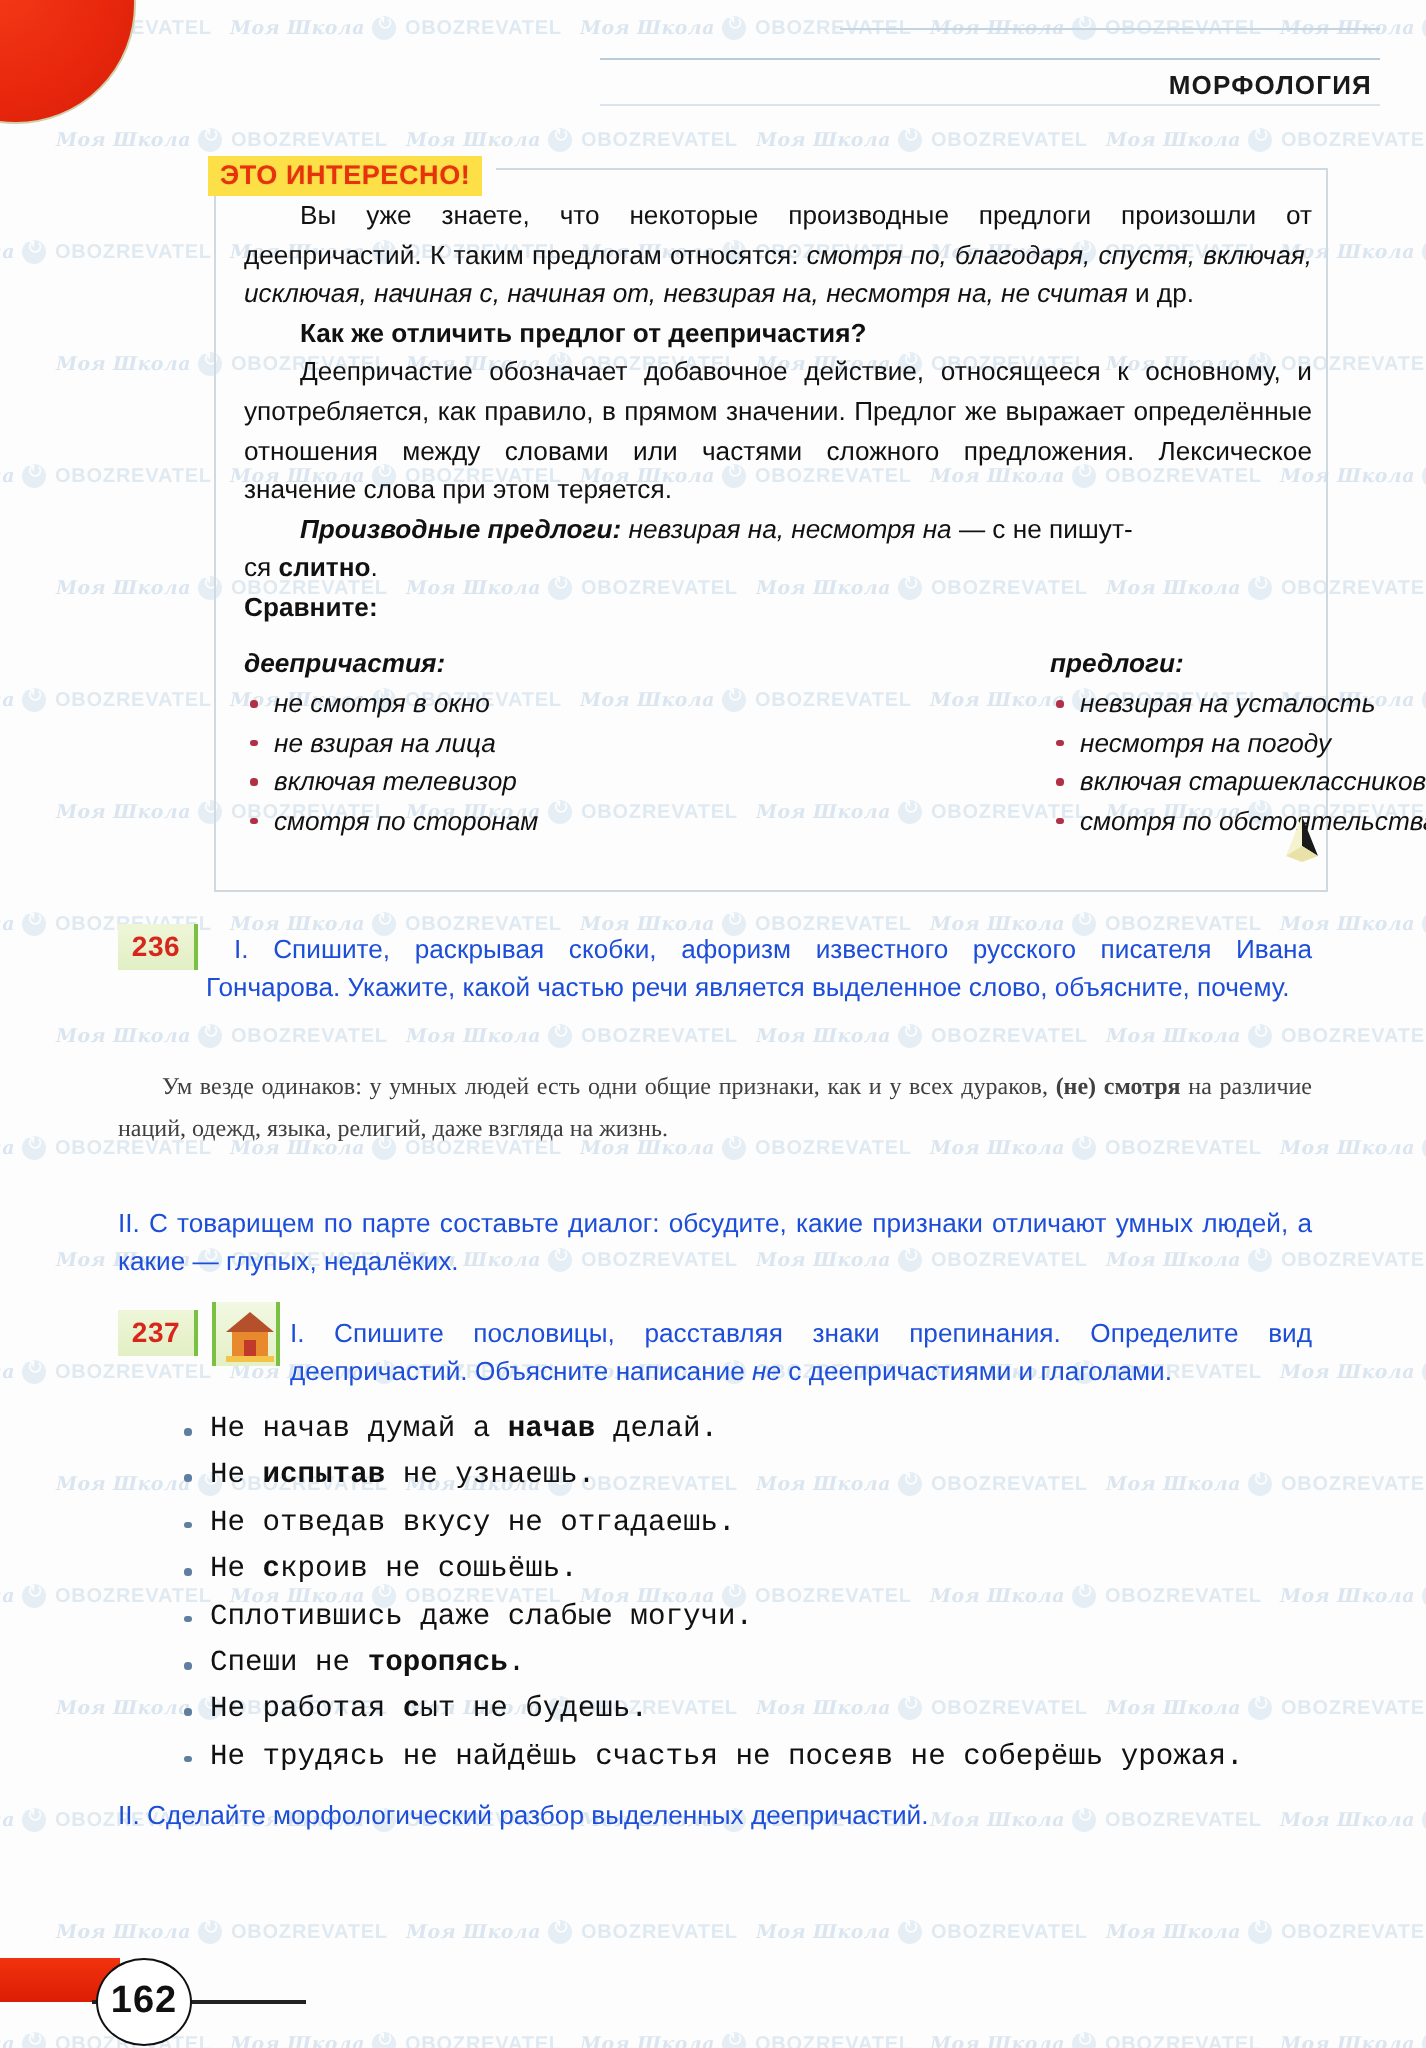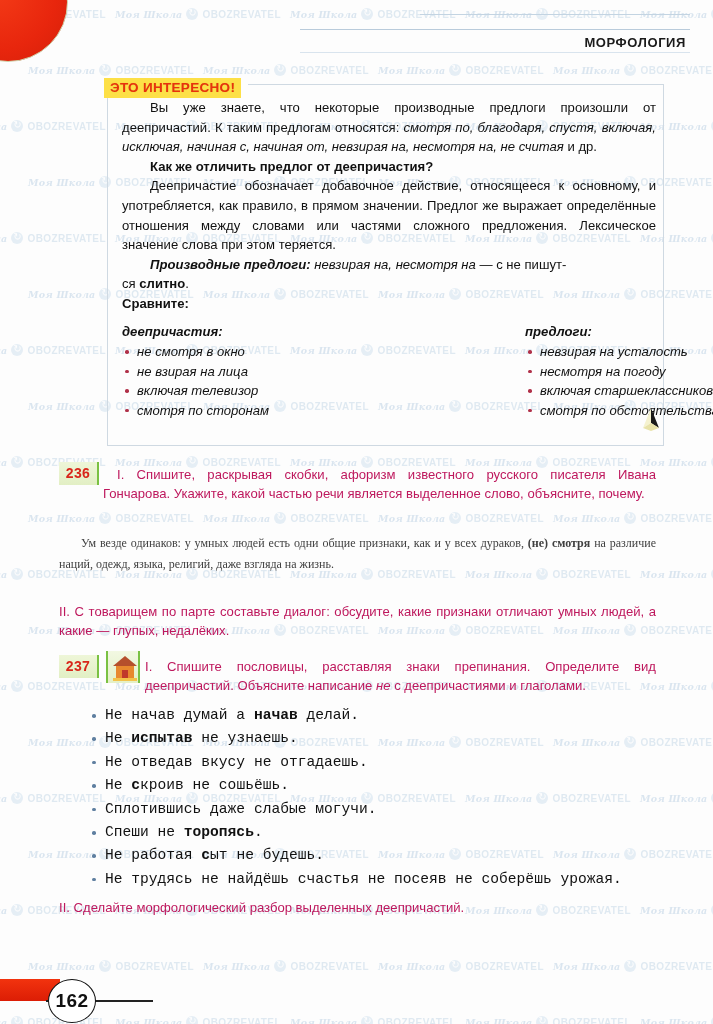--- a/index.html
+++ b/index.html
@@ -214,21 +214,21 @@
     position: absolute;
     width: 34px; height: 32px;
     background: linear-gradient(180deg,#f2f8e2 0%,#e4f0c6 100%);
     border-left: 2px solid #7ac143;
     border-right: 2px solid #7ac143;
   }
   .ex-text {
     position: absolute;
     font-size: 13.1px;
     line-height: 19.4px;
-    color: #be185d;
+    color: #1d4ed8;
     text-align: justify;
   }
   .ex-quote {
     position: absolute;
     font-family: Liberation Serif, serif;
     font-size: 12px;
     line-height: 20.6px;
     color: #404040;
     text-align: justify;
     text-indent: 22px;

